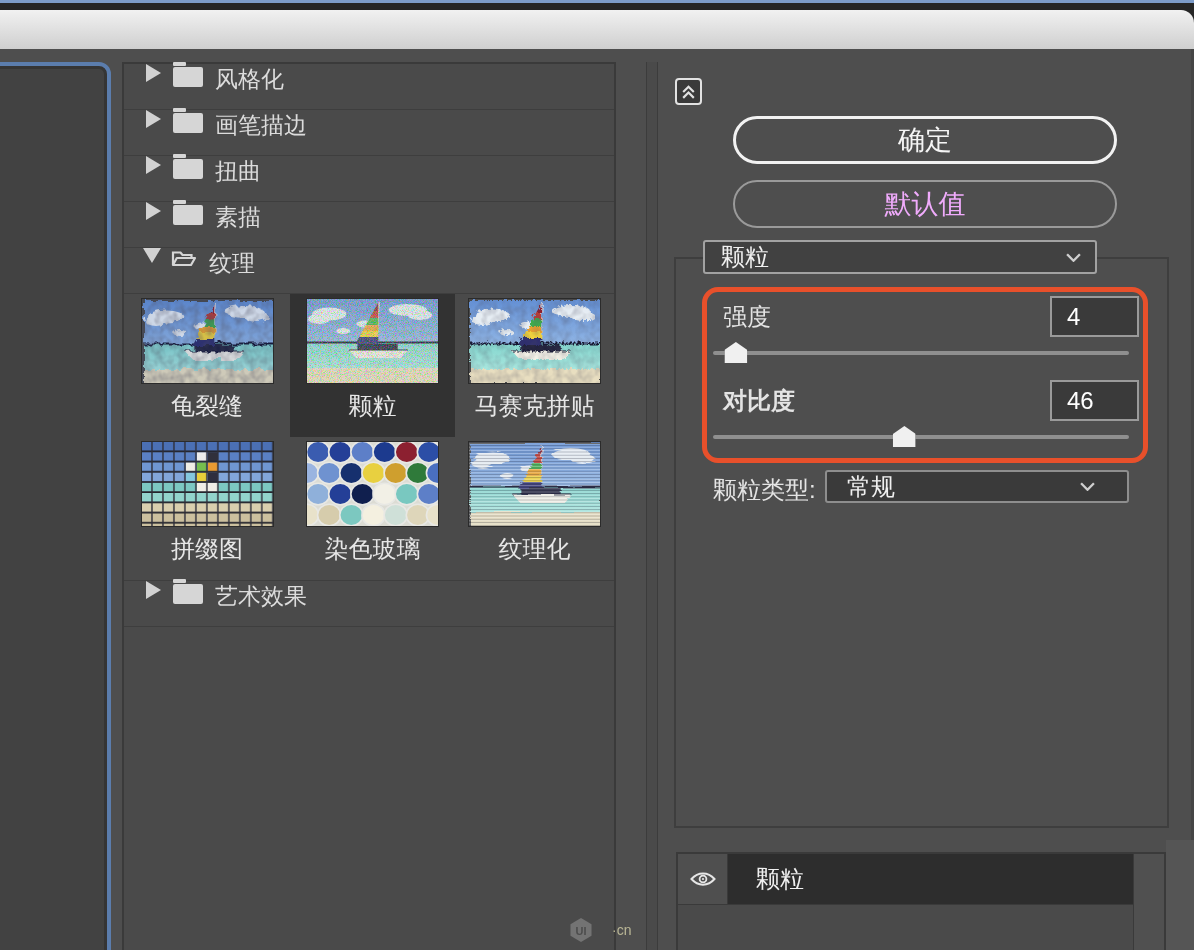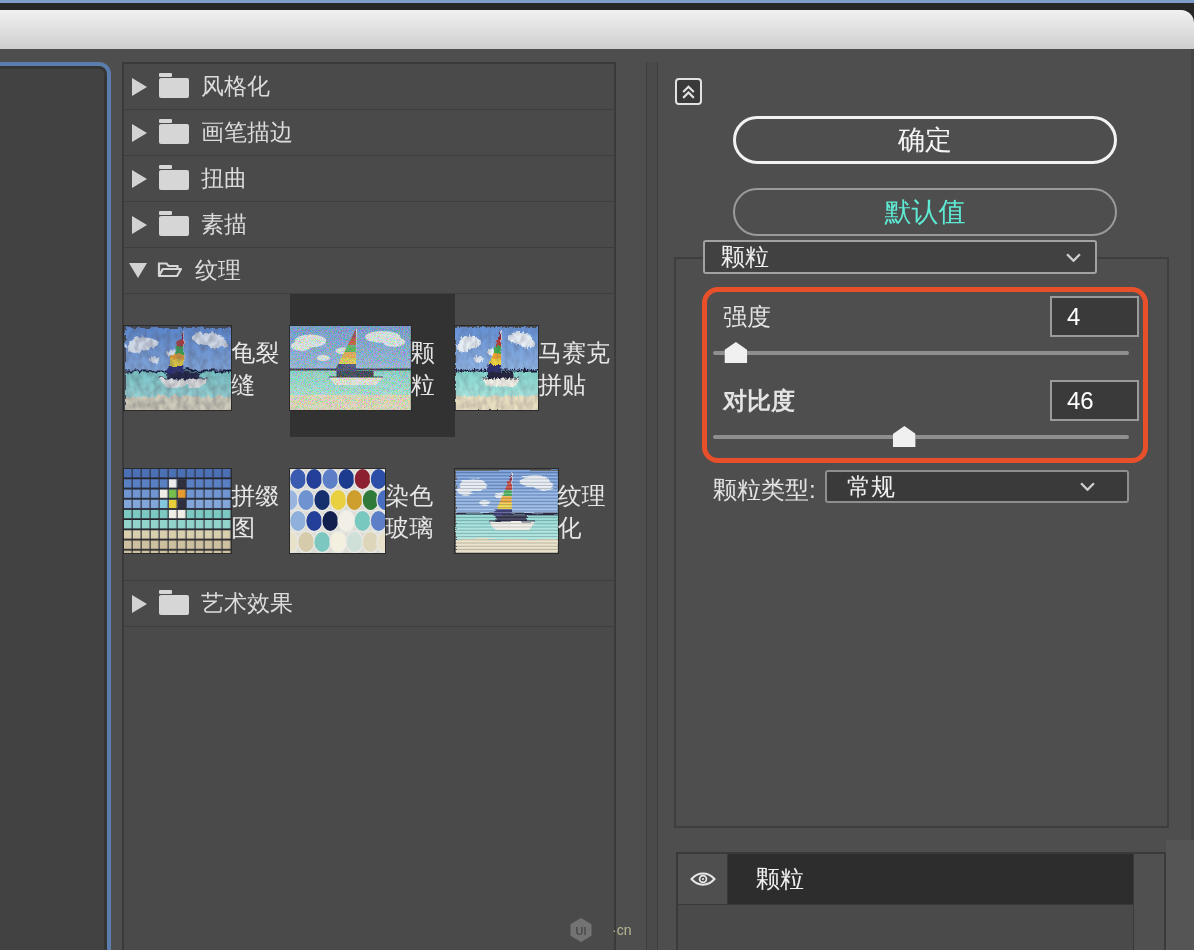--- a/index.html
+++ b/index.html
@@ -12,42 +12,42 @@
   .titlebar{position:absolute;left:0;top:10px;width:100%;height:39px;
             background:linear-gradient(#f1f1f1,#cfcfcf);border-top-right-radius:13px;}
   .win-edge{position:absolute;right:0;top:49px;bottom:0;width:3px;background:#454545;}
   
   .preview{position:absolute;left:-9px;top:62px;width:120px;height:900px;background:#424242;
            border:4px solid #5b7dad;border-top-right-radius:12px;box-sizing:border-box;
            box-shadow:inset 0 0 0 3px #353535;}
   
   .filters{position:absolute;left:122px;top:62px;width:494px;height:888px;background:#4a4a4a;
            border:2px solid #3a3a3a;border-bottom:none;box-sizing:border-box;}
-  .frow{height:45px;display:flex;align-items:center;border-bottom:1px solid #3e3e3e;
-        padding-left:8px;gap:12px;font-size:23px;color:#dcdcdc;cursor:pointer;}
+  .frow{height:45px;display:flex;border-bottom:1px solid #3e3e3e;
+        padding-left:22px;gap:12px;font-size:23px;color:#dcdcdc;cursor:pointer;}
   .tri-r{width:0;height:0;border-left:15px solid #d2d2d2;border-top:9px solid transparent;border-bottom:9px solid transparent;}
   .tri-d{width:0;height:0;border-top:15px solid #d2d2d2;border-left:9px solid transparent;border-right:9px solid transparent;margin:0 -3px;}
   .fold{width:30px;height:20px;background:#d6d6d6;border-radius:2px;position:relative;margin-top:3px;}
   .fold::before{content:"";position:absolute;top:-5px;left:0;width:13px;height:4px;background:#d6d6d6;border-radius:1px;}
   .grid{display:grid;grid-template-columns:166px 165px 159px;}
-  .cell{height:143px;display:flex;flex-direction:row;align-items:center;cursor:pointer;}
+  .cell{height:143px;display:flex;flex-direction:column;align-items:center;cursor:pointer;}
   .cell.selected{background:#323232;}
   .thumb{width:131px;height:84px;margin-top:5px;outline:1px solid #2b2b2b;display:block;}
   .cell-label{margin-top:7px;font-size:24px;color:#e6e6e6;}
   
   .splitter{position:absolute;left:646px;top:62px;width:12px;height:888px;background:#4a4a4a;
             border-left:1px solid #3c3c3c;border-right:1px solid #3c3c3c;box-sizing:border-box;}
   
   .abs{position:absolute;box-sizing:border-box;}
   .collapse-btn{left:675px;top:78px;width:27px;height:27px;border:2px solid #e2e2e2;border-radius:4px;
                 background:#3a3a3a;display:flex;align-items:center;justify-content:center;cursor:pointer;}
   .pill{left:733px;width:384px;height:48px;border-radius:24px;display:flex;align-items:center;
         justify-content:center;font-size:27px;cursor:pointer;background:transparent;margin-top:36px;}
   .btn-ok{top:80px;border:3px solid #f2f2f2;color:#f5f5f5;}
-  .btn-default{top:152px;border:2px solid #9a9a9a;color:#5eead4;}
+  .btn-default{top:144px;border:2px solid #9a9a9a;color:#f0abfc;}
   .groupbox{left:674px;top:257px;width:495px;height:571px;border:2px solid #3e3e3e;}
   .filter-select{left:703px;top:240px;width:394px;height:34px;background:#414141;border:2px solid #a2a2a2;
                  border-radius:3px;display:flex;align-items:center;justify-content:space-between;
                  padding:0 14px 0 16px;font-size:24px;color:#f0f0f0;cursor:pointer;}
   .orange-box{left:702px;top:287px;width:446px;height:176px;border:5px solid #E8502B;border-radius:16px;}
   .param-label{position:absolute;font-size:24px;color:#e4e4e4;}
   .valbox{position:absolute;width:70px;height:37px;background:#3a3a3a;border:2px solid #9a9a9a;
           display:flex;align-items:center;padding-left:15px;font-size:24px;color:#fff;}
   .slider{position:absolute;width:416px;height:4px;background:#8f8f8f;border-radius:2px;cursor:pointer;}
   .thumb-marker{position:absolute;top:-9px;width:23px;height:21px;background:#f0f0f0;

